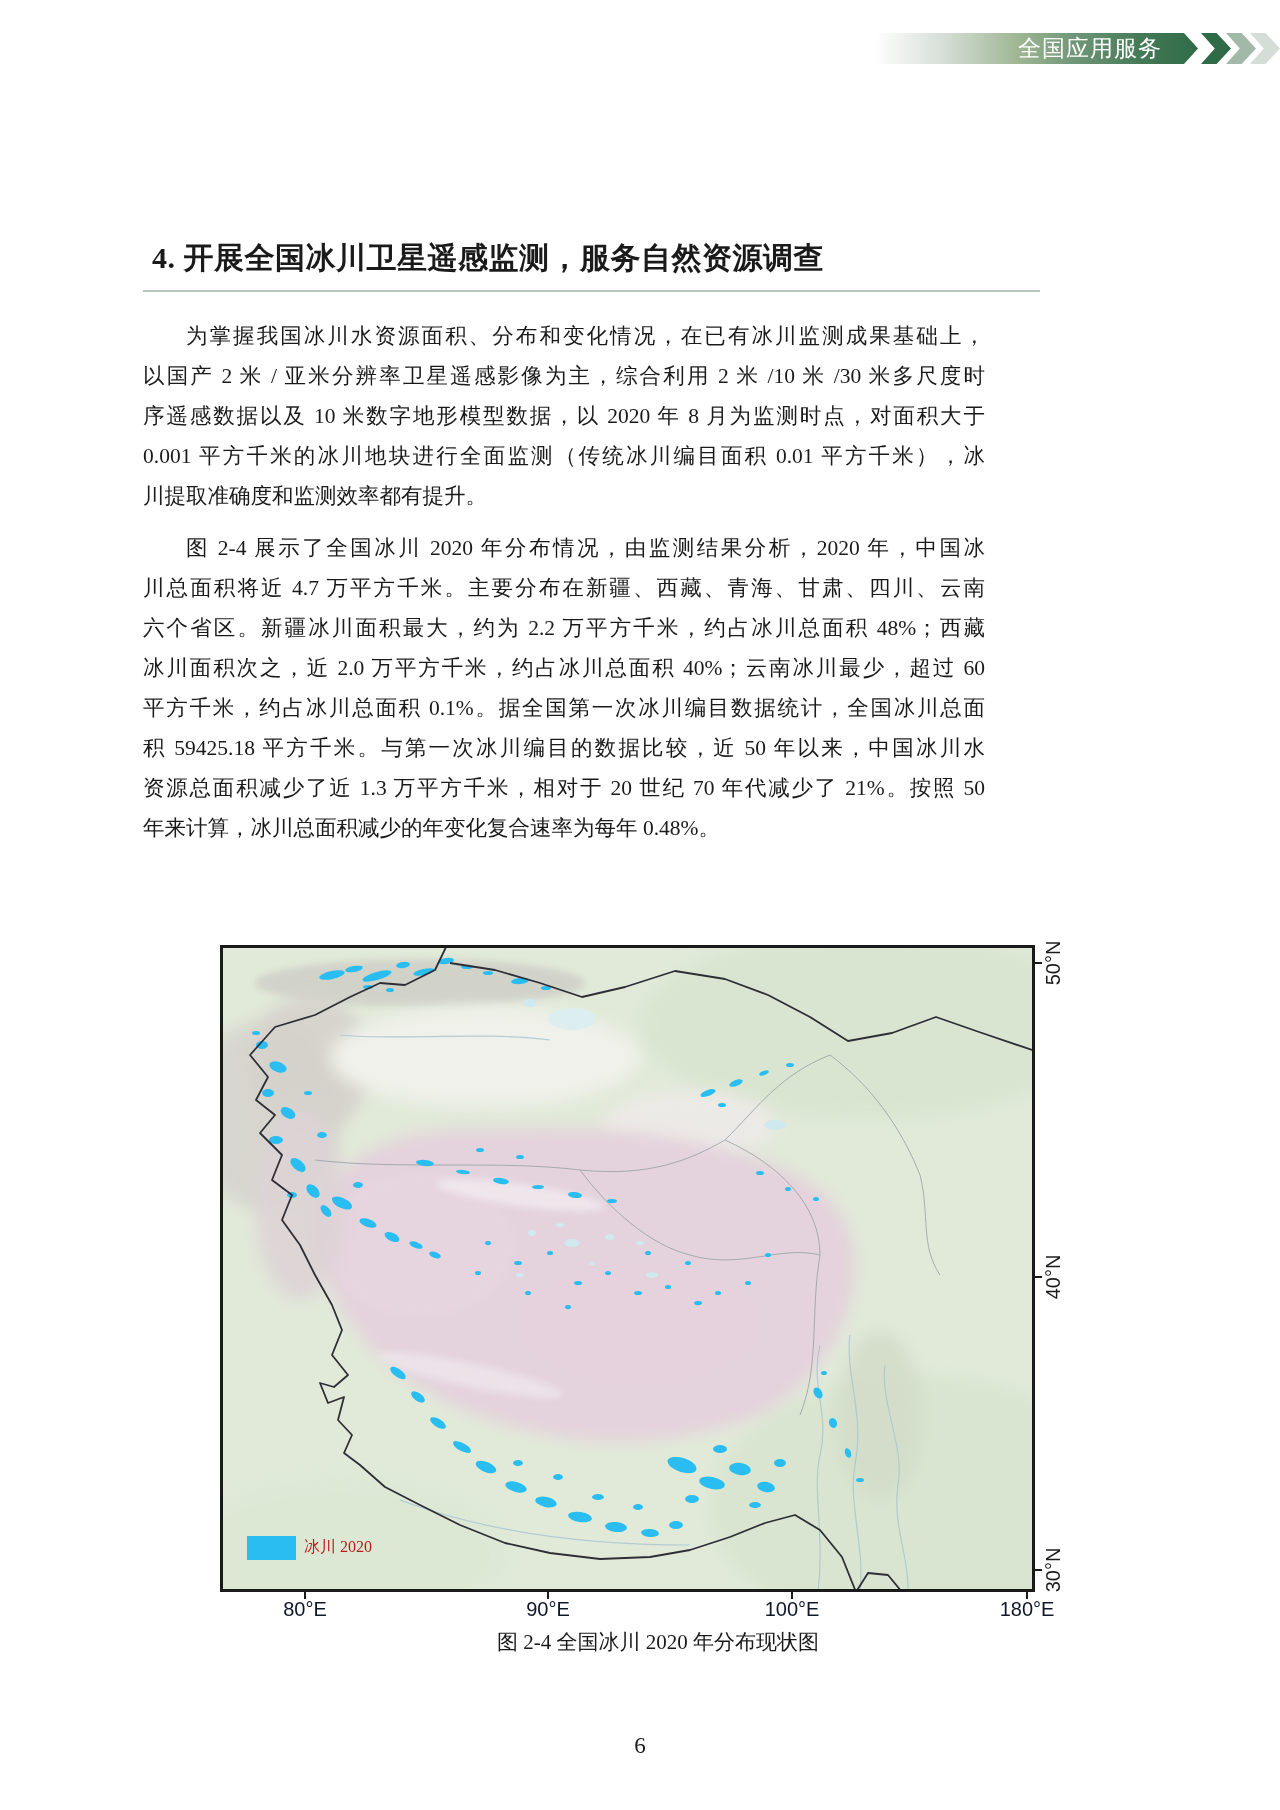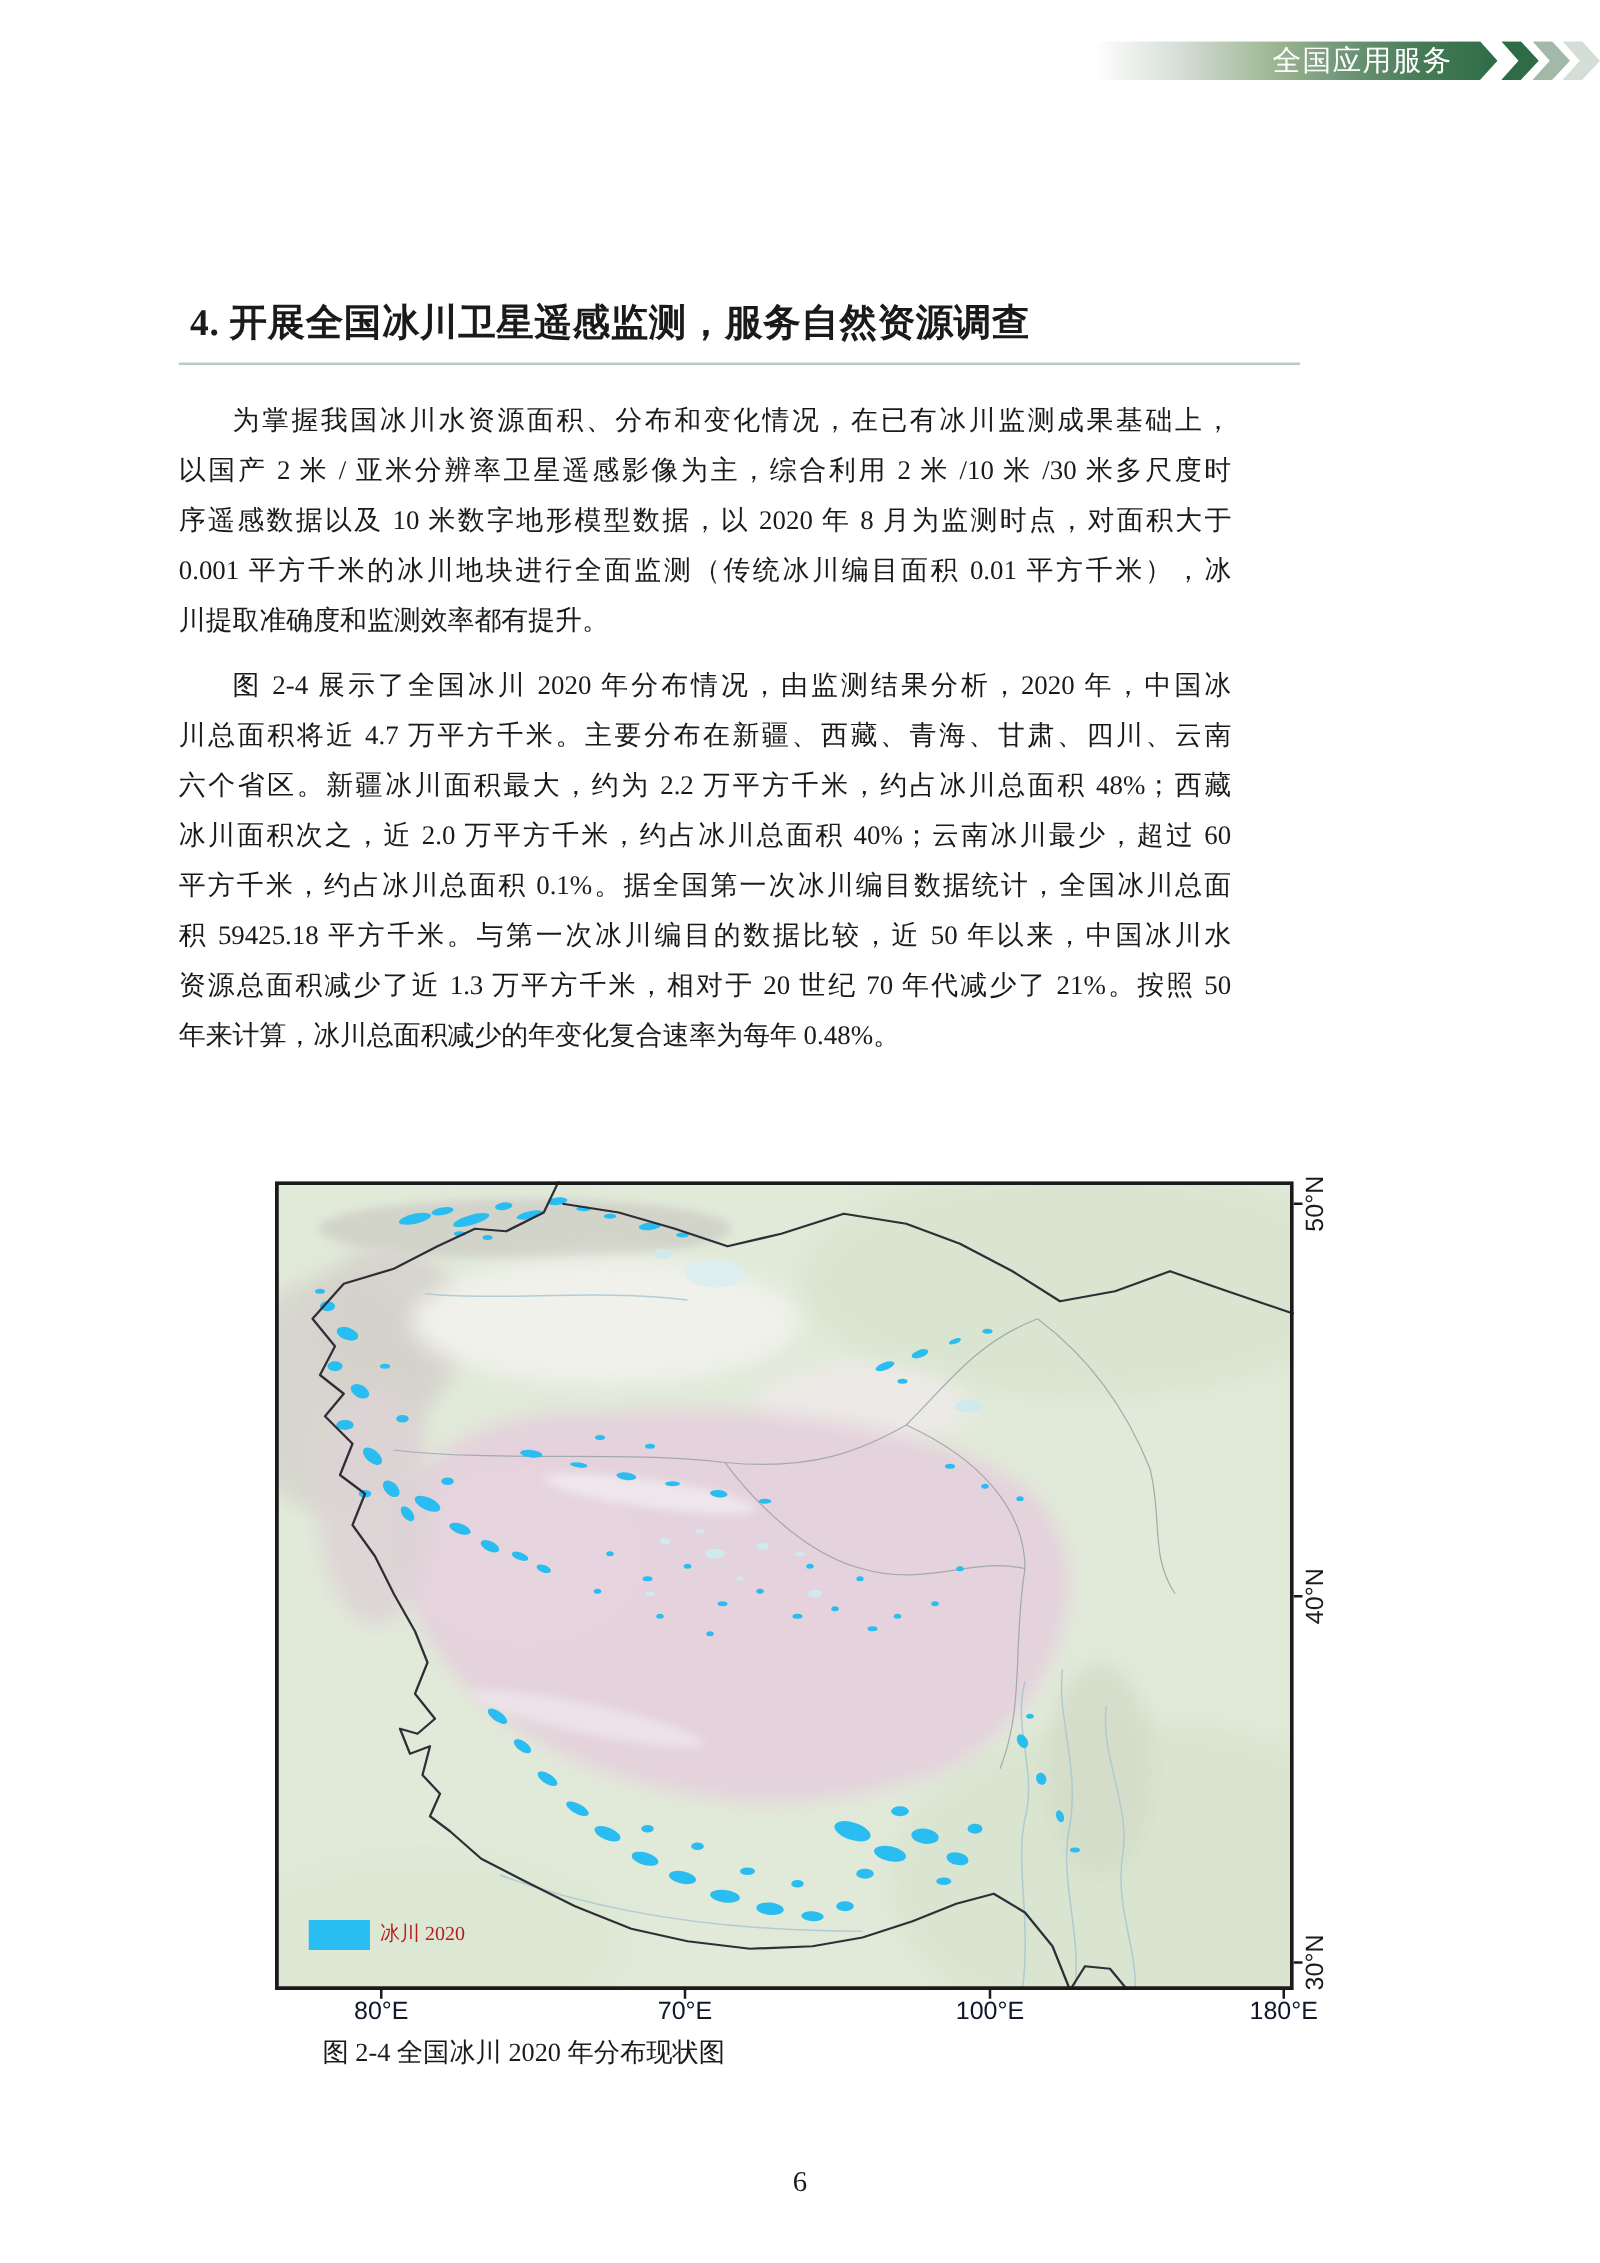--- a/index.html
+++ b/index.html
@@ -36,21 +36,21 @@
   .legend-label{position:absolute;left:84px;top:592px;font-size:16px;color:#b91c1c;
                 white-space:nowrap;}
   .tick{position:absolute;background:#1a1a1a;}
   .tick.h{width:2px;height:7px;}
   .tick.v{width:7px;height:2px;}
   .lon-label{position:absolute;top:1598px;transform:translateX(-50%);
              font-family:"Liberation Sans",sans-serif;font-size:20px;color:#0f172a;}
   .lat-label{position:absolute;left:1053px;transform:translate(-50%,-50%) rotate(-90deg);
              font-family:"Liberation Sans",sans-serif;font-size:20px;color:#1a1a1a;
              white-space:nowrap;}
-  .caption{position:absolute;left:258px;top:1628px;width:800px;
+  .caption{position:absolute;left:258px;top:1628px;width:800px;text-align:center;
            font-size:21px;}
   .pagenum{position:absolute;left:0;top:1733px;width:1280px;text-align:center;font-size:23px;}
 </style>
 </head>
 <body>
 
 <div class="banner">
   <span class="banner-label">全国应用服务</span>
 </div>
 <div class="chev chev1"></div>
@@ -250,21 +250,21 @@
 
 <div class="tick h" style="left:304px;top:1592px;"></div>
 <div class="tick h" style="left:547px;top:1592px;"></div>
 <div class="tick h" style="left:791px;top:1592px;"></div>
 <div class="tick h" style="left:1026px;top:1592px;"></div>
 <div class="tick v" style="left:1035px;top:962px;"></div>
 <div class="tick v" style="left:1035px;top:1276px;"></div>
 <div class="tick v" style="left:1035px;top:1569px;"></div>
 
 <div class="lon-label" style="left:305px;">80°E</div>
-<div class="lon-label" style="left:548px;">70°E</div>
+<div class="lon-label" style="left:548px;">90°E</div>
 <div class="lon-label" style="left:792px;">100°E</div>
 <div class="lon-label" style="left:1027px;">180°E</div>
 <div class="lat-label" style="top:963px;">50°N</div>
 <div class="lat-label" style="top:1277px;">40°N</div>
 <div class="lat-label" style="top:1570px;">30°N</div>
 
 <div class="caption">图 2-4 全国冰川 2020 年分布现状图</div>
 <div class="pagenum">6</div>
 
 </body></html>

